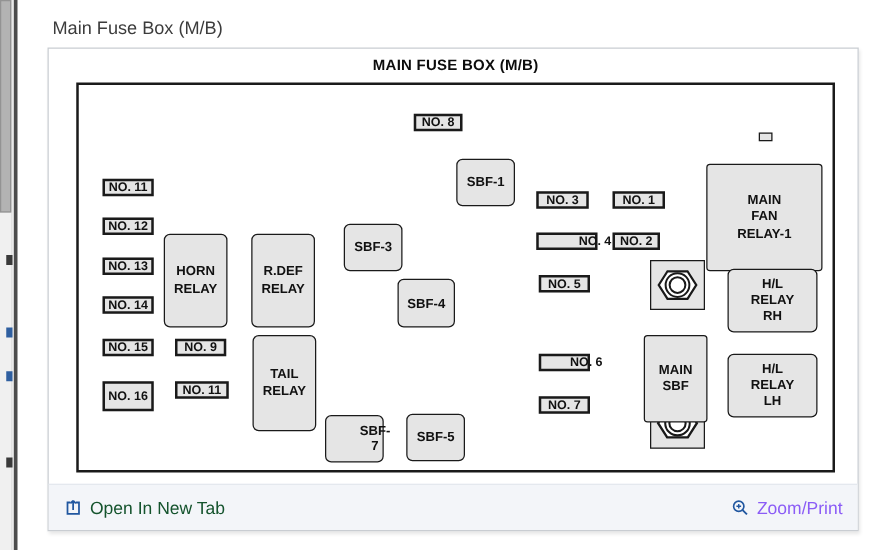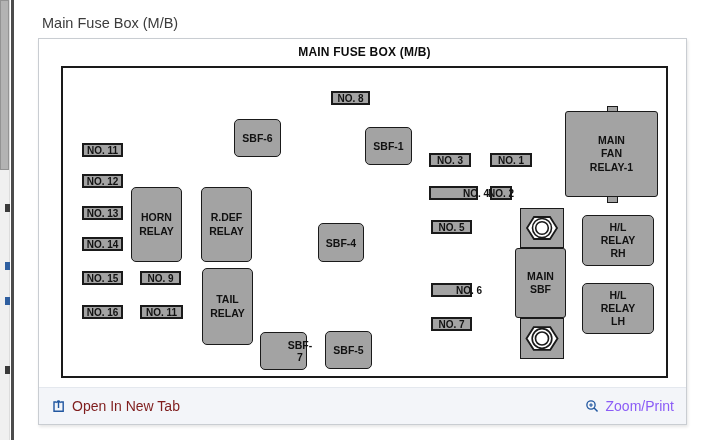--- a/index.html
+++ b/index.html
@@ -16,27 +16,27 @@
   .heading{position:absolute;left:42px;top:15px;font-size:14.5px;color:#3c3c3c;}
   
   .viewer{position:absolute;left:38px;top:38px;width:649px;height:387px;
     border:1px solid #c9cdd2;background:#fff;box-sizing:border-box;
     box-shadow:1px 2px 3px rgba(0,0,0,0.10);}
   
   .diagram-layer{position:absolute;left:0;top:0;width:711px;height:440px;pointer-events:none;}
   .diagram-title{position:absolute;left:61px;top:45px;width:607px;text-align:center;
     font-weight:bold;font-size:12px;color:#0c0c0c;letter-spacing:0.2px;}
   .diagram-frame{position:absolute;border:2px solid #1a1a1a;box-sizing:border-box;background:transparent;}
-  .dbox{position:absolute;background:#a3a3a3;border:1.5px solid #1a1a1a;box-sizing:border-box;
+  .dbox{position:absolute;background:#e5e5e5;border:1.5px solid #1a1a1a;box-sizing:border-box;
     display:flex;align-items:center;justify-content:center;text-align:center;
     font-weight:bold;color:#111;}
   .dbox.no{border-width:2px;font-size:10px;white-space:nowrap;border-radius:0;}
   .dbox.sbf{border-radius:5px;font-size:10.5px;}
   .dbox.relay{border-radius:5px;font-size:10.5px;white-space:pre-line;line-height:1.25;}
-  .dbox.block{border-radius:3px;font-size:10.5px;white-space:pre-line;line-height:1.25;}
+  .dbox.block{border-radius:3px;font-size:10.5px;white-space:pre-line;line-height:1.25;margin-top:20px;}
   .dbox.tab{border-width:1.5px;border-radius:0;}
   .dbox.bolt{border-radius:0;}
   .dbox.bolt svg{display:block;}
   
   .footer-bar{position:absolute;left:39px;top:387px;width:647px;height:37px;
     background:#f3f5f9;display:flex;align-items:center;justify-content:space-between;
     padding:0 12px;box-sizing:border-box;border-top:1px solid #e4e8ee;}
   .link{display:flex;align-items:center;gap:6px;font-size:14px;cursor:pointer;text-decoration:none;}
   .link svg{flex:0 0 auto;}
 </style>
@@ -60,32 +60,32 @@
 
 <div class="diagram-layer" id="diagram">
   <div class="diagram-title">MAIN FUSE BOX (M/B)</div>
   <div class="diagram-frame" id="diagram-frame" style="left: 61px; top: 66px; width: 607px; height: 312px; border-color: rgb(26, 26, 26);"></div>
 <div class="dbox no" style="left: 331px; top: 91px; width: 39px; height: 14px;">NO. 8</div>
     <div class="dbox no" style="left: 82px; top: 143px; width: 41px; height: 14px;">NO. 11</div>
     <div class="dbox no" style="left: 82px; top: 174px; width: 41px; height: 14px;">NO. 12</div>
     <div class="dbox no" style="left: 82px; top: 206px; width: 41px; height: 14px;">NO. 13</div>
     <div class="dbox no" style="left: 82px; top: 237px; width: 41px; height: 14px;">NO. 14</div>
     <div class="dbox no" style="left: 82px; top: 271px; width: 41px; height: 14px;">NO. 15</div>
-    <div class="dbox no" style="left: 82px; top: 305px; width: 41px; height: 14px;">NO. 16</div>
+    <div class="dbox no" style="left: 82px; top: 305px; width: 41px; height: 24px;">NO. 16</div>
     <div class="dbox no" style="left: 140px; top: 271px; width: 41px; height: 14px;">NO. 9</div>
     <div class="dbox no" style="left: 140px; top: 305px; width: 43px; height: 14px;">NO. 11</div>
     <div class="dbox no" style="left: 429px; top: 153px; width: 42px; height: 14px;">NO. 3</div>
     <div class="dbox no" style="left: 490px; top: 153px; width: 42px; height: 14px;">NO. 1</div>
     <div class="dbox no" style="left: 429px; top: 186px; width: 42px; height: 14px; padding-left: 45px;">NO. 4</div>
-    <div class="dbox no" style="left: 490px; top: 186px; width: 22px; height: 14px;">NO. 2</div>
+    <div class="dbox no" style="left: 490px; top: 186px; width: 38px; height: 14px;">NO. 2</div>
     <div class="dbox no" style="left: 431px; top: 220px; width: 41px; height: 14px;">NO. 5</div>
     <div class="dbox no" style="left: 431px; top: 283px; width: 41px; height: 14px; padding-left: 35px;">NO. 6</div>
     <div class="dbox no" style="left: 431px; top: 317px; width: 41px; height: 14px;">NO. 7</div>
-    <div class="dbox sbf" style="left: 234px; top: 119px; width: 47px; height: 38px;">SBF-6</div>
     <div class="dbox sbf" style="left: 365px; top: 127px; width: 47px; height: 38px;">SBF-1</div>
+    <div class="dbox sbf" style="left: 275px; top: 179px; width: 47px; height: 38px;">SBF-3</div>
     <div class="dbox sbf" style="left: 318px; top: 223px; width: 46px; height: 39px;">SBF-4</div>
     <div class="dbox sbf" style="left: 260px; top: 332px; width: 47px; height: 38px; padding-left: 33px;">SBF-7</div>
     <div class="dbox sbf" style="left: 325px; top: 331px; width: 47px; height: 38px;">SBF-5</div>
     <div class="dbox relay" style="left: 131px; top: 187px; width: 51px; height: 75px;">HORN
 RELAY</div>
     <div class="dbox relay" style="left: 201px; top: 187px; width: 51px; height: 75px;">R.DEF
 RELAY</div>
     <div class="dbox relay" style="left: 202px; top: 268px; width: 51px; height: 77px;">TAIL
 RELAY</div>
     <div class="dbox tab" style="left: 607px; top: 106px; width: 11px; height: 7px;"></div>
@@ -111,21 +111,21 @@
         <polygon points="2,15 9,4 25,4 32,15 25,26 9,26" stroke="#1a1a1a" stroke-width="1.8" fill="#fff"></polygon>
         <circle cx="17" cy="15" r="9.5" stroke="#1a1a1a" stroke-width="1.6" fill="#fff"></circle>
         <circle cx="17" cy="15" r="6.3" stroke="#1a1a1a" stroke-width="1.6" fill="#fff"></circle>
       </svg>
     </div>
     <div class="dbox block" style="left: 515px; top: 248px; width: 51px; height: 70px;">MAIN
 SBF</div>
   </div>
 
 <div class="footer-bar" style="background: rgb(243, 245, 249);">
-  <a class="link" style="color: #7f1d1d;">
+  <a class="link" style="color: #14532d;">
     <span style="display:flex;">
       <svg width="15" height="15" viewBox="0 0 16 16" fill="none">
         <path d="M5.6 3.2 H3.2 V13 H13 V3.2 H10.4" stroke="#2157a0" stroke-width="1.5"></path>
         <path d="M8 9.5 V1.6 M8 1.6 L5.7 3.9 M8 1.6 L10.3 3.9" stroke="#2157a0" stroke-width="1.5"></path>
       </svg>
     </span>
     <span>Open In New Tab</span>
   </a>
   <a class="link" style="color: #8b5cf6;">
     <span style="display:flex;">

